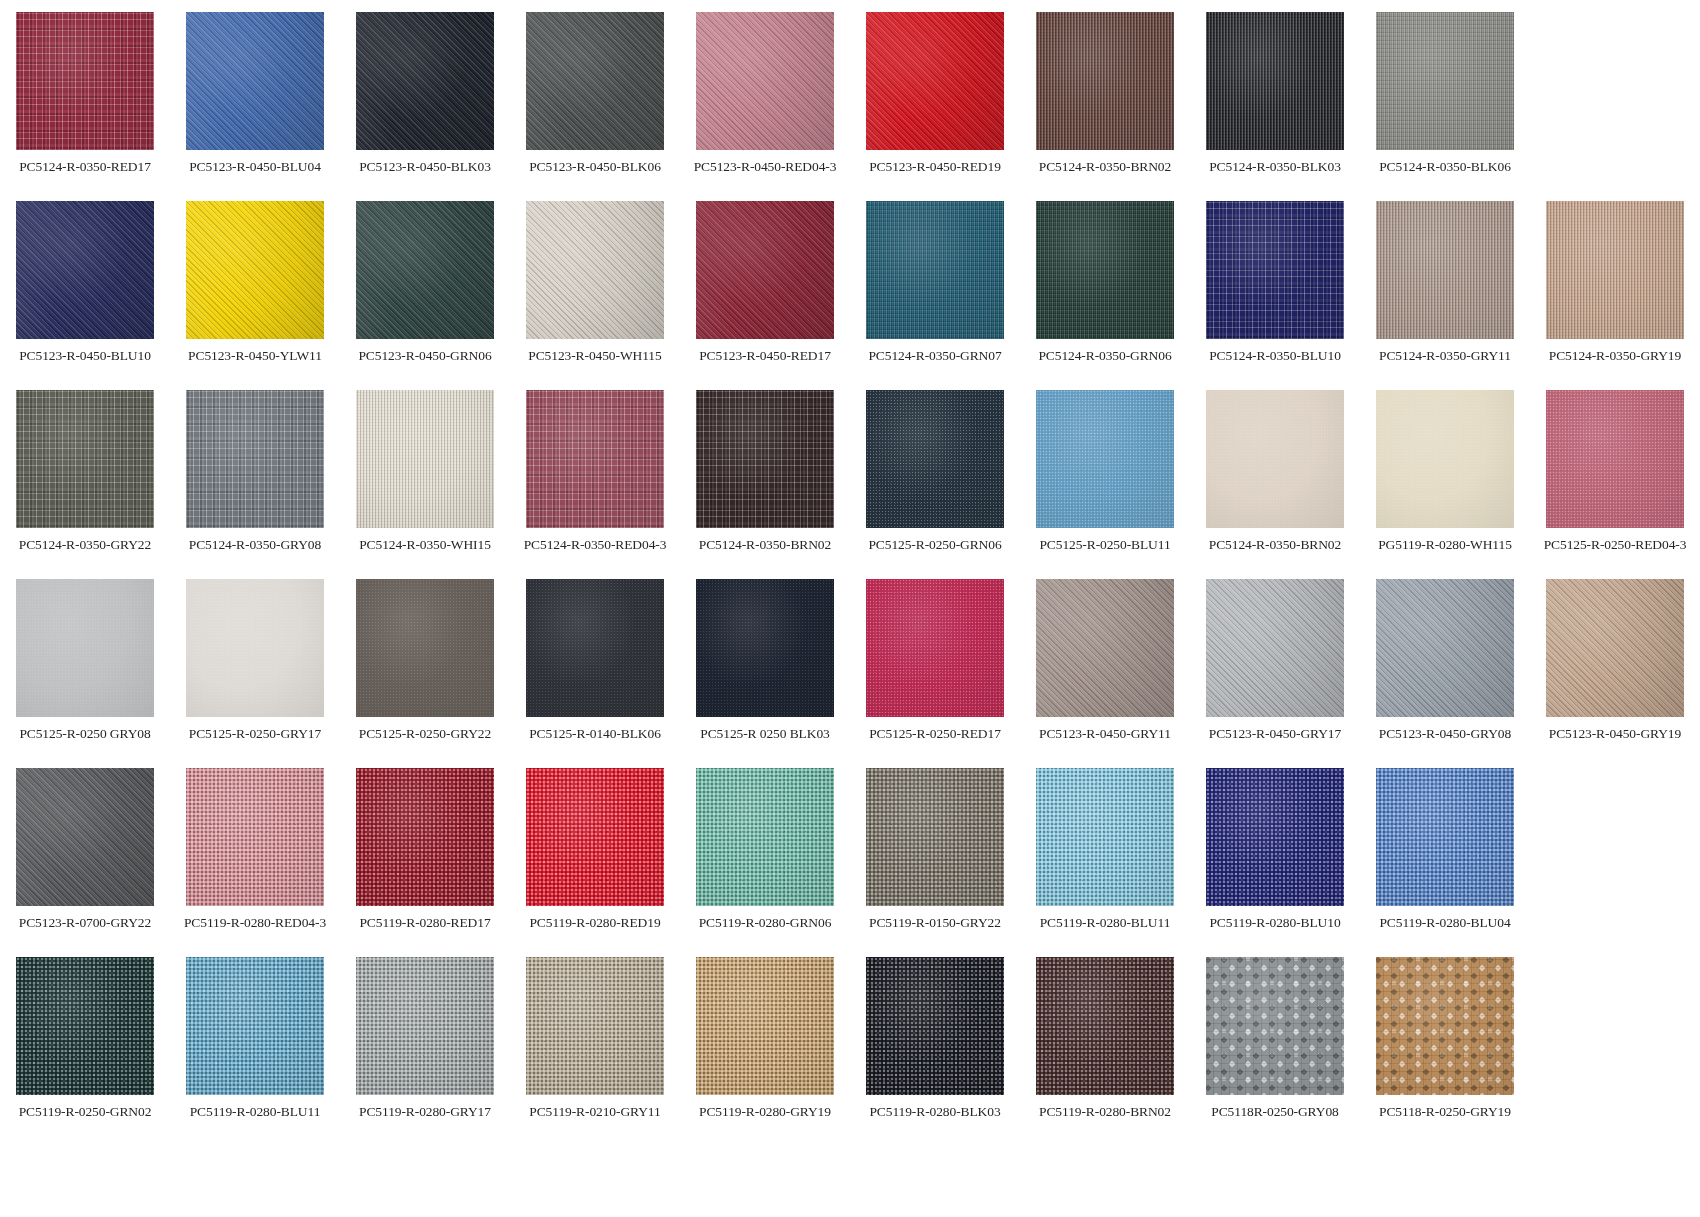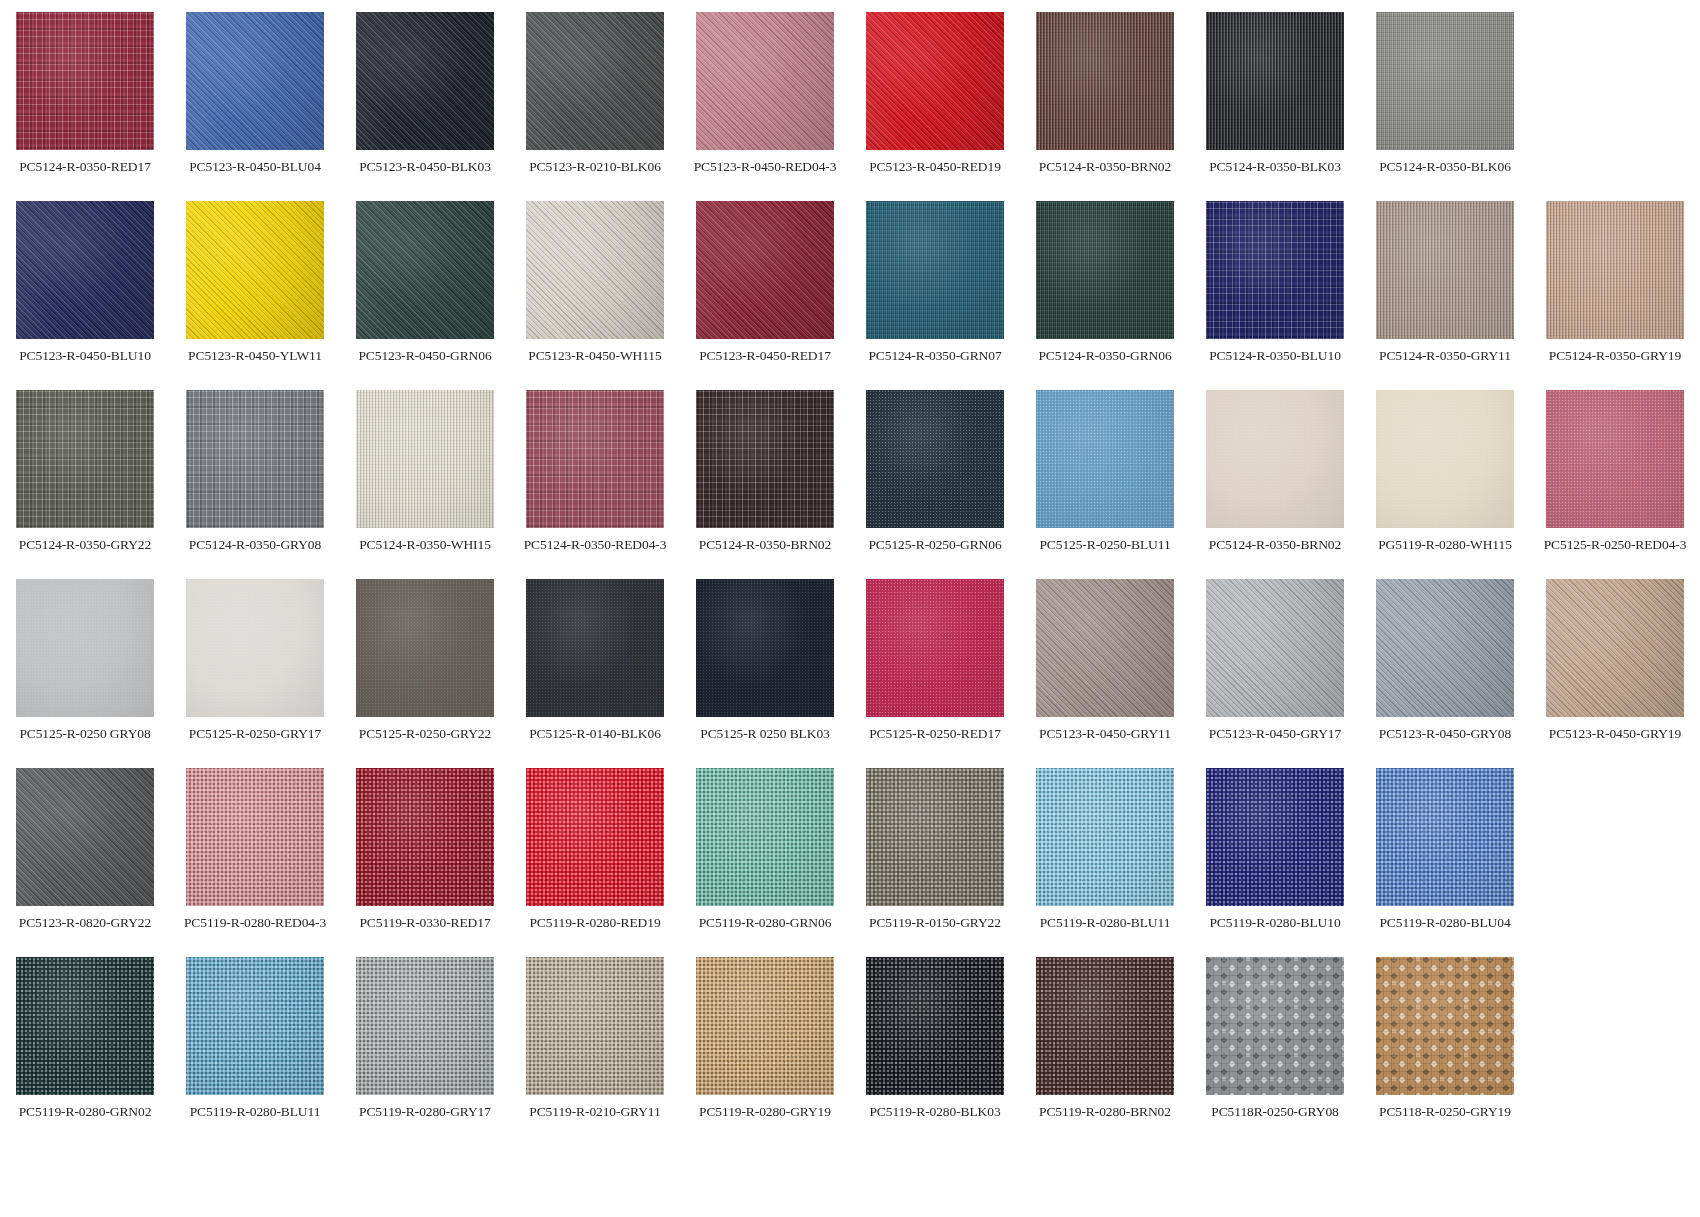--- a/index.html
+++ b/index.html
@@ -212,21 +212,21 @@
           <div class="tex tex-vign"></div>
         </div>
         <div class="swatch-label">PC5123-R-0450-BLK03</div>
       </div>
       <div class="swatch-cell">
         <div class="swatch-chip" style="background-color: rgb(74, 77, 77);">
           <div class="tex tex-twill"></div>
           <div class="tex tex-sheen"></div>
           <div class="tex tex-vign"></div>
         </div>
-        <div class="swatch-label">PC5123-R-0210-BLK06</div>
+        <div class="swatch-label">PC5123-R-0450-BLK06</div>
       </div>
       <div class="swatch-cell">
         <div class="swatch-chip" style="background-color: rgb(197, 129, 142);">
           <div class="tex tex-twill"></div>
           <div class="tex tex-sheen"></div>
           <div class="tex tex-vign"></div>
         </div>
         <div class="swatch-label">PC5123-R-0450-RED04-3</div>
       </div>
       <div class="swatch-cell">
@@ -484,35 +484,35 @@
         <div class="swatch-label">PC5123-R-0450-GRY19</div>
       </div>
     </div>
     <div class="swatch-row">
       <div class="swatch-cell">
         <div class="swatch-chip" style="background-color: rgb(85, 87, 90);">
           <div class="tex tex-twill"></div>
           <div class="tex tex-sheen"></div>
           <div class="tex tex-vign"></div>
         </div>
-        <div class="swatch-label">PC5123-R-0820-GRY22</div>
+        <div class="swatch-label">PC5123-R-0700-GRY22</div>
       </div>
       <div class="swatch-cell">
         <div class="swatch-chip" style="background-color: rgb(215, 146, 152);">
           <div class="tex tex-boucle"></div>
           <div class="tex tex-vign"></div>
         </div>
         <div class="swatch-label">PC5119-R-0280-RED04-3</div>
       </div>
       <div class="swatch-cell">
         <div class="swatch-chip" style="background-color: rgb(157, 31, 45);">
           <div class="tex tex-boucle"></div>
           <div class="tex tex-vign"></div>
         </div>
-        <div class="swatch-label">PC5119-R-0330-RED17</div>
+        <div class="swatch-label">PC5119-R-0280-RED17</div>
       </div>
       <div class="swatch-cell">
         <div class="swatch-chip" style="background-color: rgb(227, 30, 48);">
           <div class="tex tex-boucle"></div>
           <div class="tex tex-vign"></div>
         </div>
         <div class="swatch-label">PC5119-R-0280-RED19</div>
       </div>
       <div class="swatch-cell">
         <div class="swatch-chip" style="background-color: rgb(114, 187, 169);">
@@ -549,21 +549,21 @@
         </div>
         <div class="swatch-label">PC5119-R-0280-BLU04</div>
       </div>
     </div>
     <div class="swatch-row">
       <div class="swatch-cell">
         <div class="swatch-chip" style="background-color: rgb(31, 58, 57);">
           <div class="tex tex-boucle"></div>
           <div class="tex tex-vign"></div>
         </div>
-        <div class="swatch-label">PC5119-R-0280-GRN02</div>
+        <div class="swatch-label">PC5119-R-0250-GRN02</div>
       </div>
       <div class="swatch-cell">
         <div class="swatch-chip" style="background-color: rgb(103, 169, 201);">
           <div class="tex tex-boucle"></div>
           <div class="tex tex-vign"></div>
         </div>
         <div class="swatch-label">PC5119-R-0280-BLU11</div>
       </div>
       <div class="swatch-cell">
         <div class="swatch-chip" style="background-color: rgb(164, 169, 169);">

